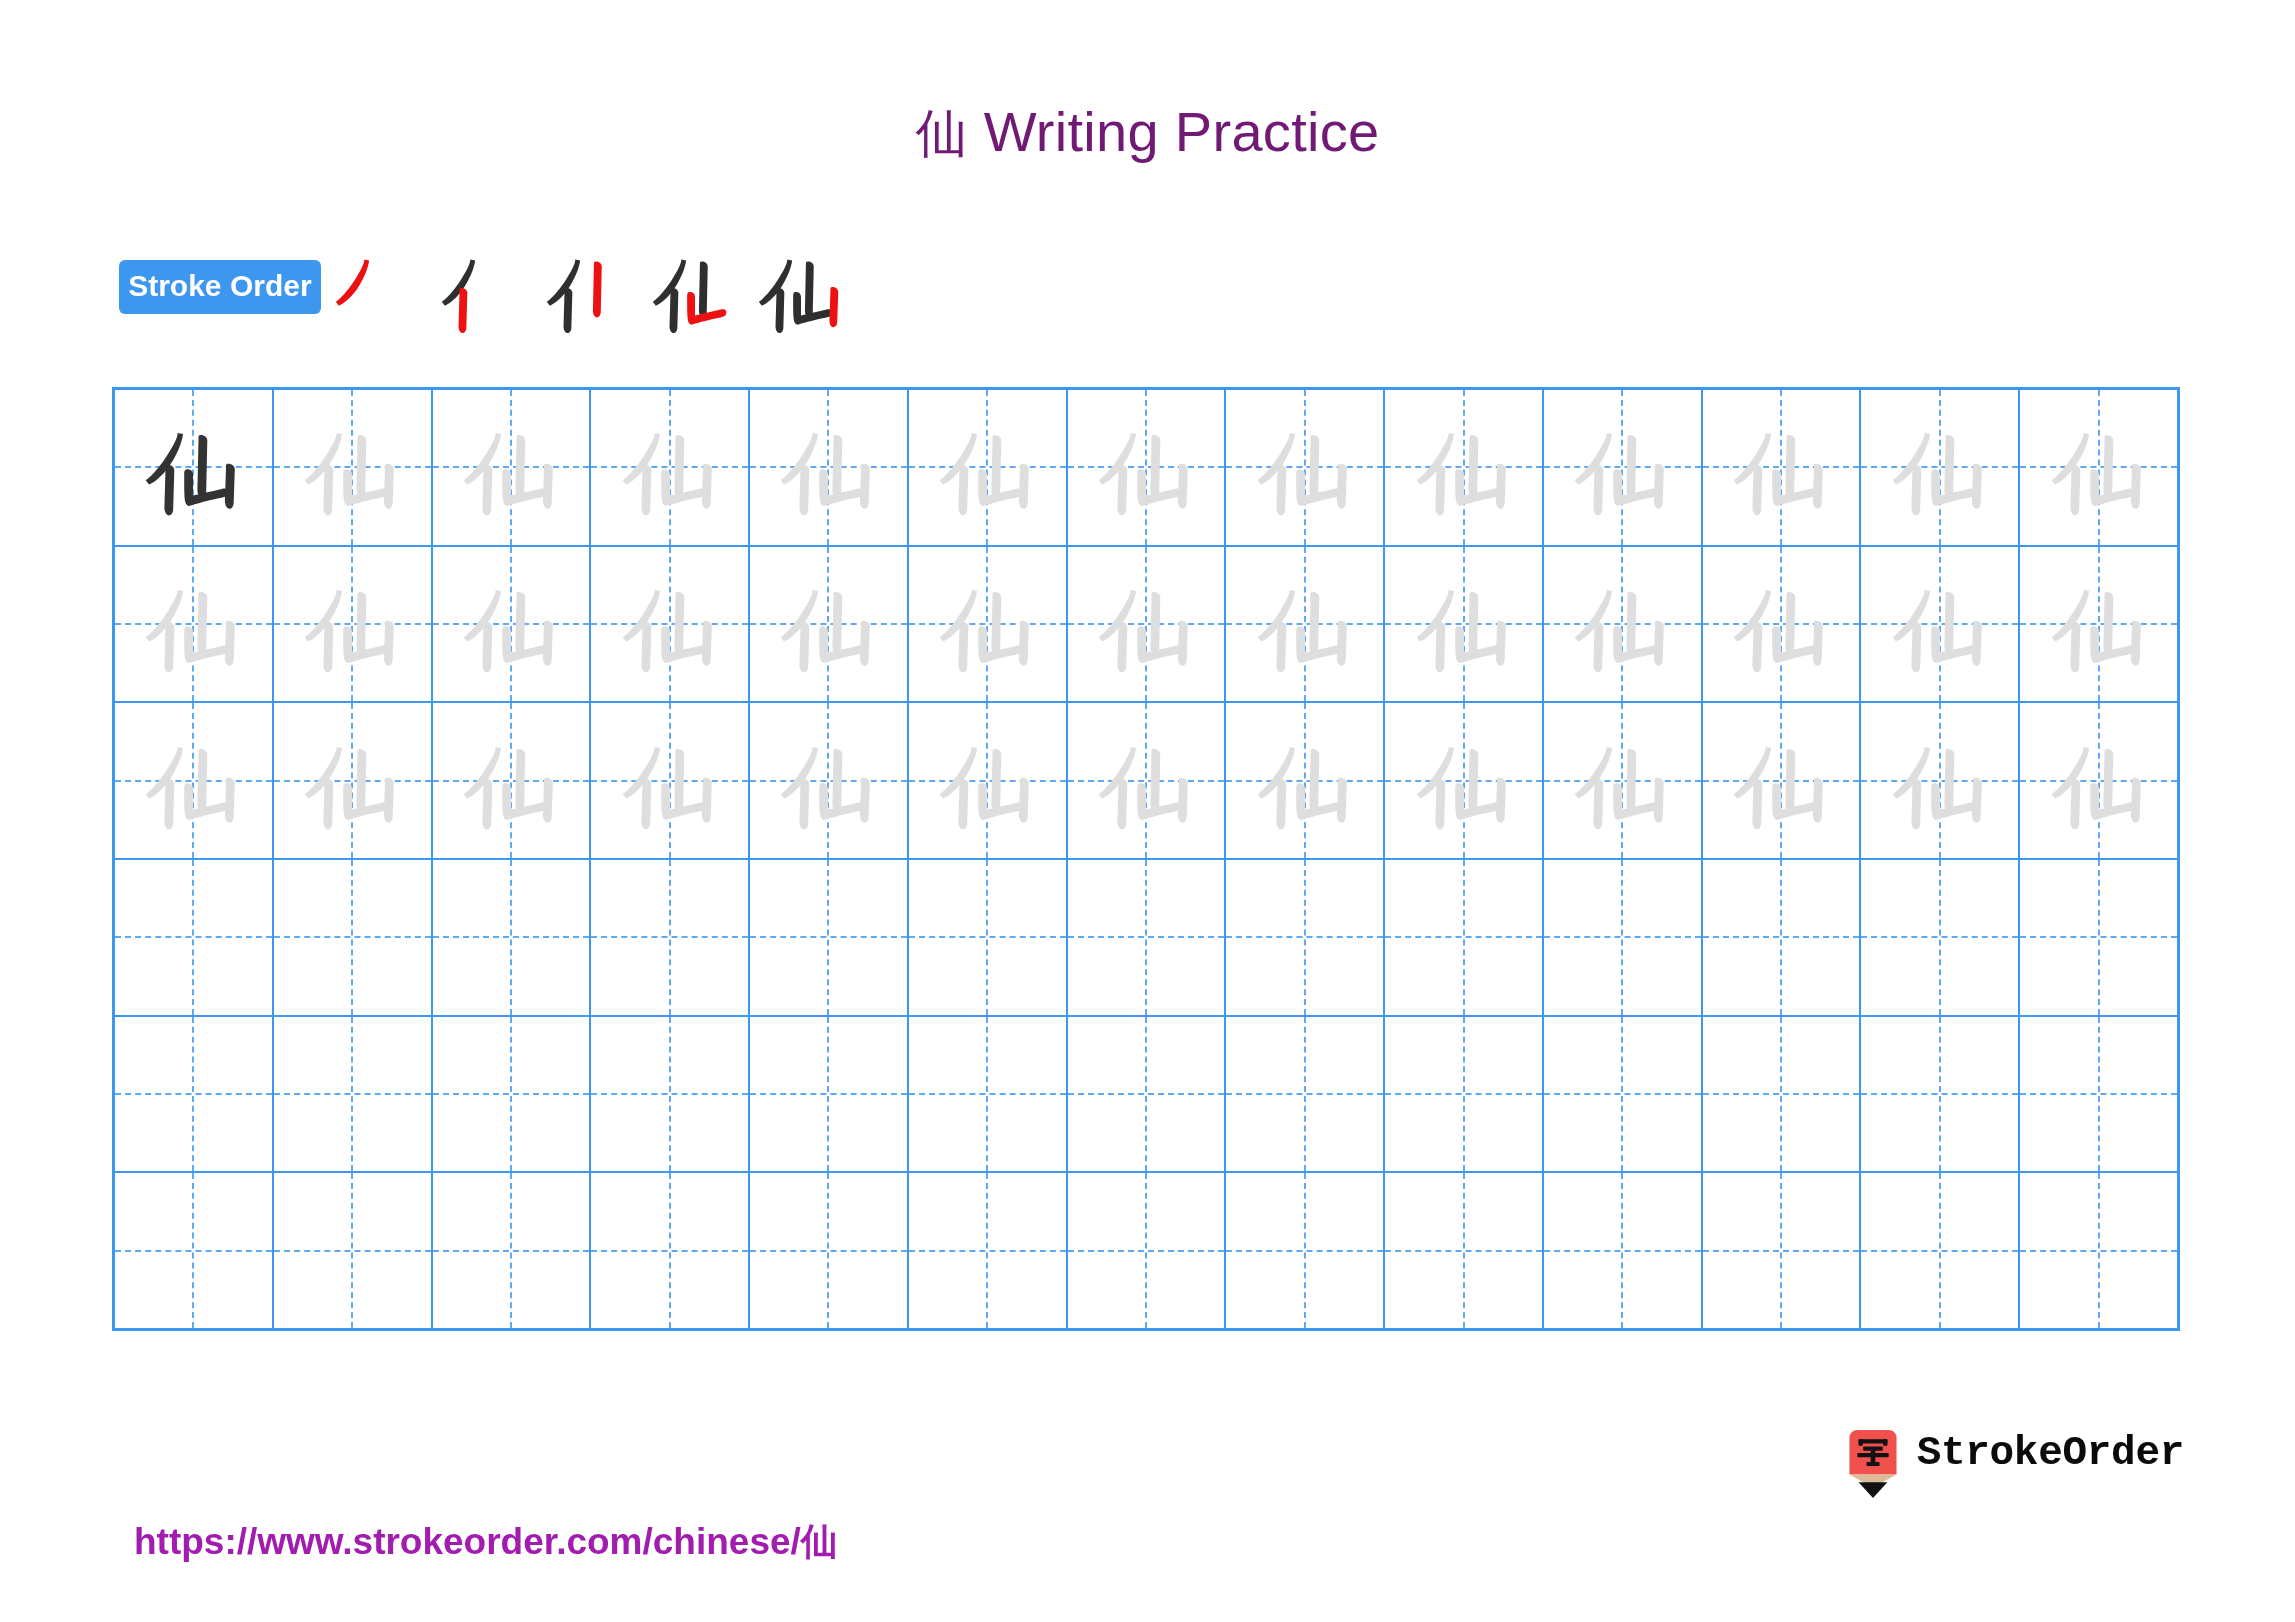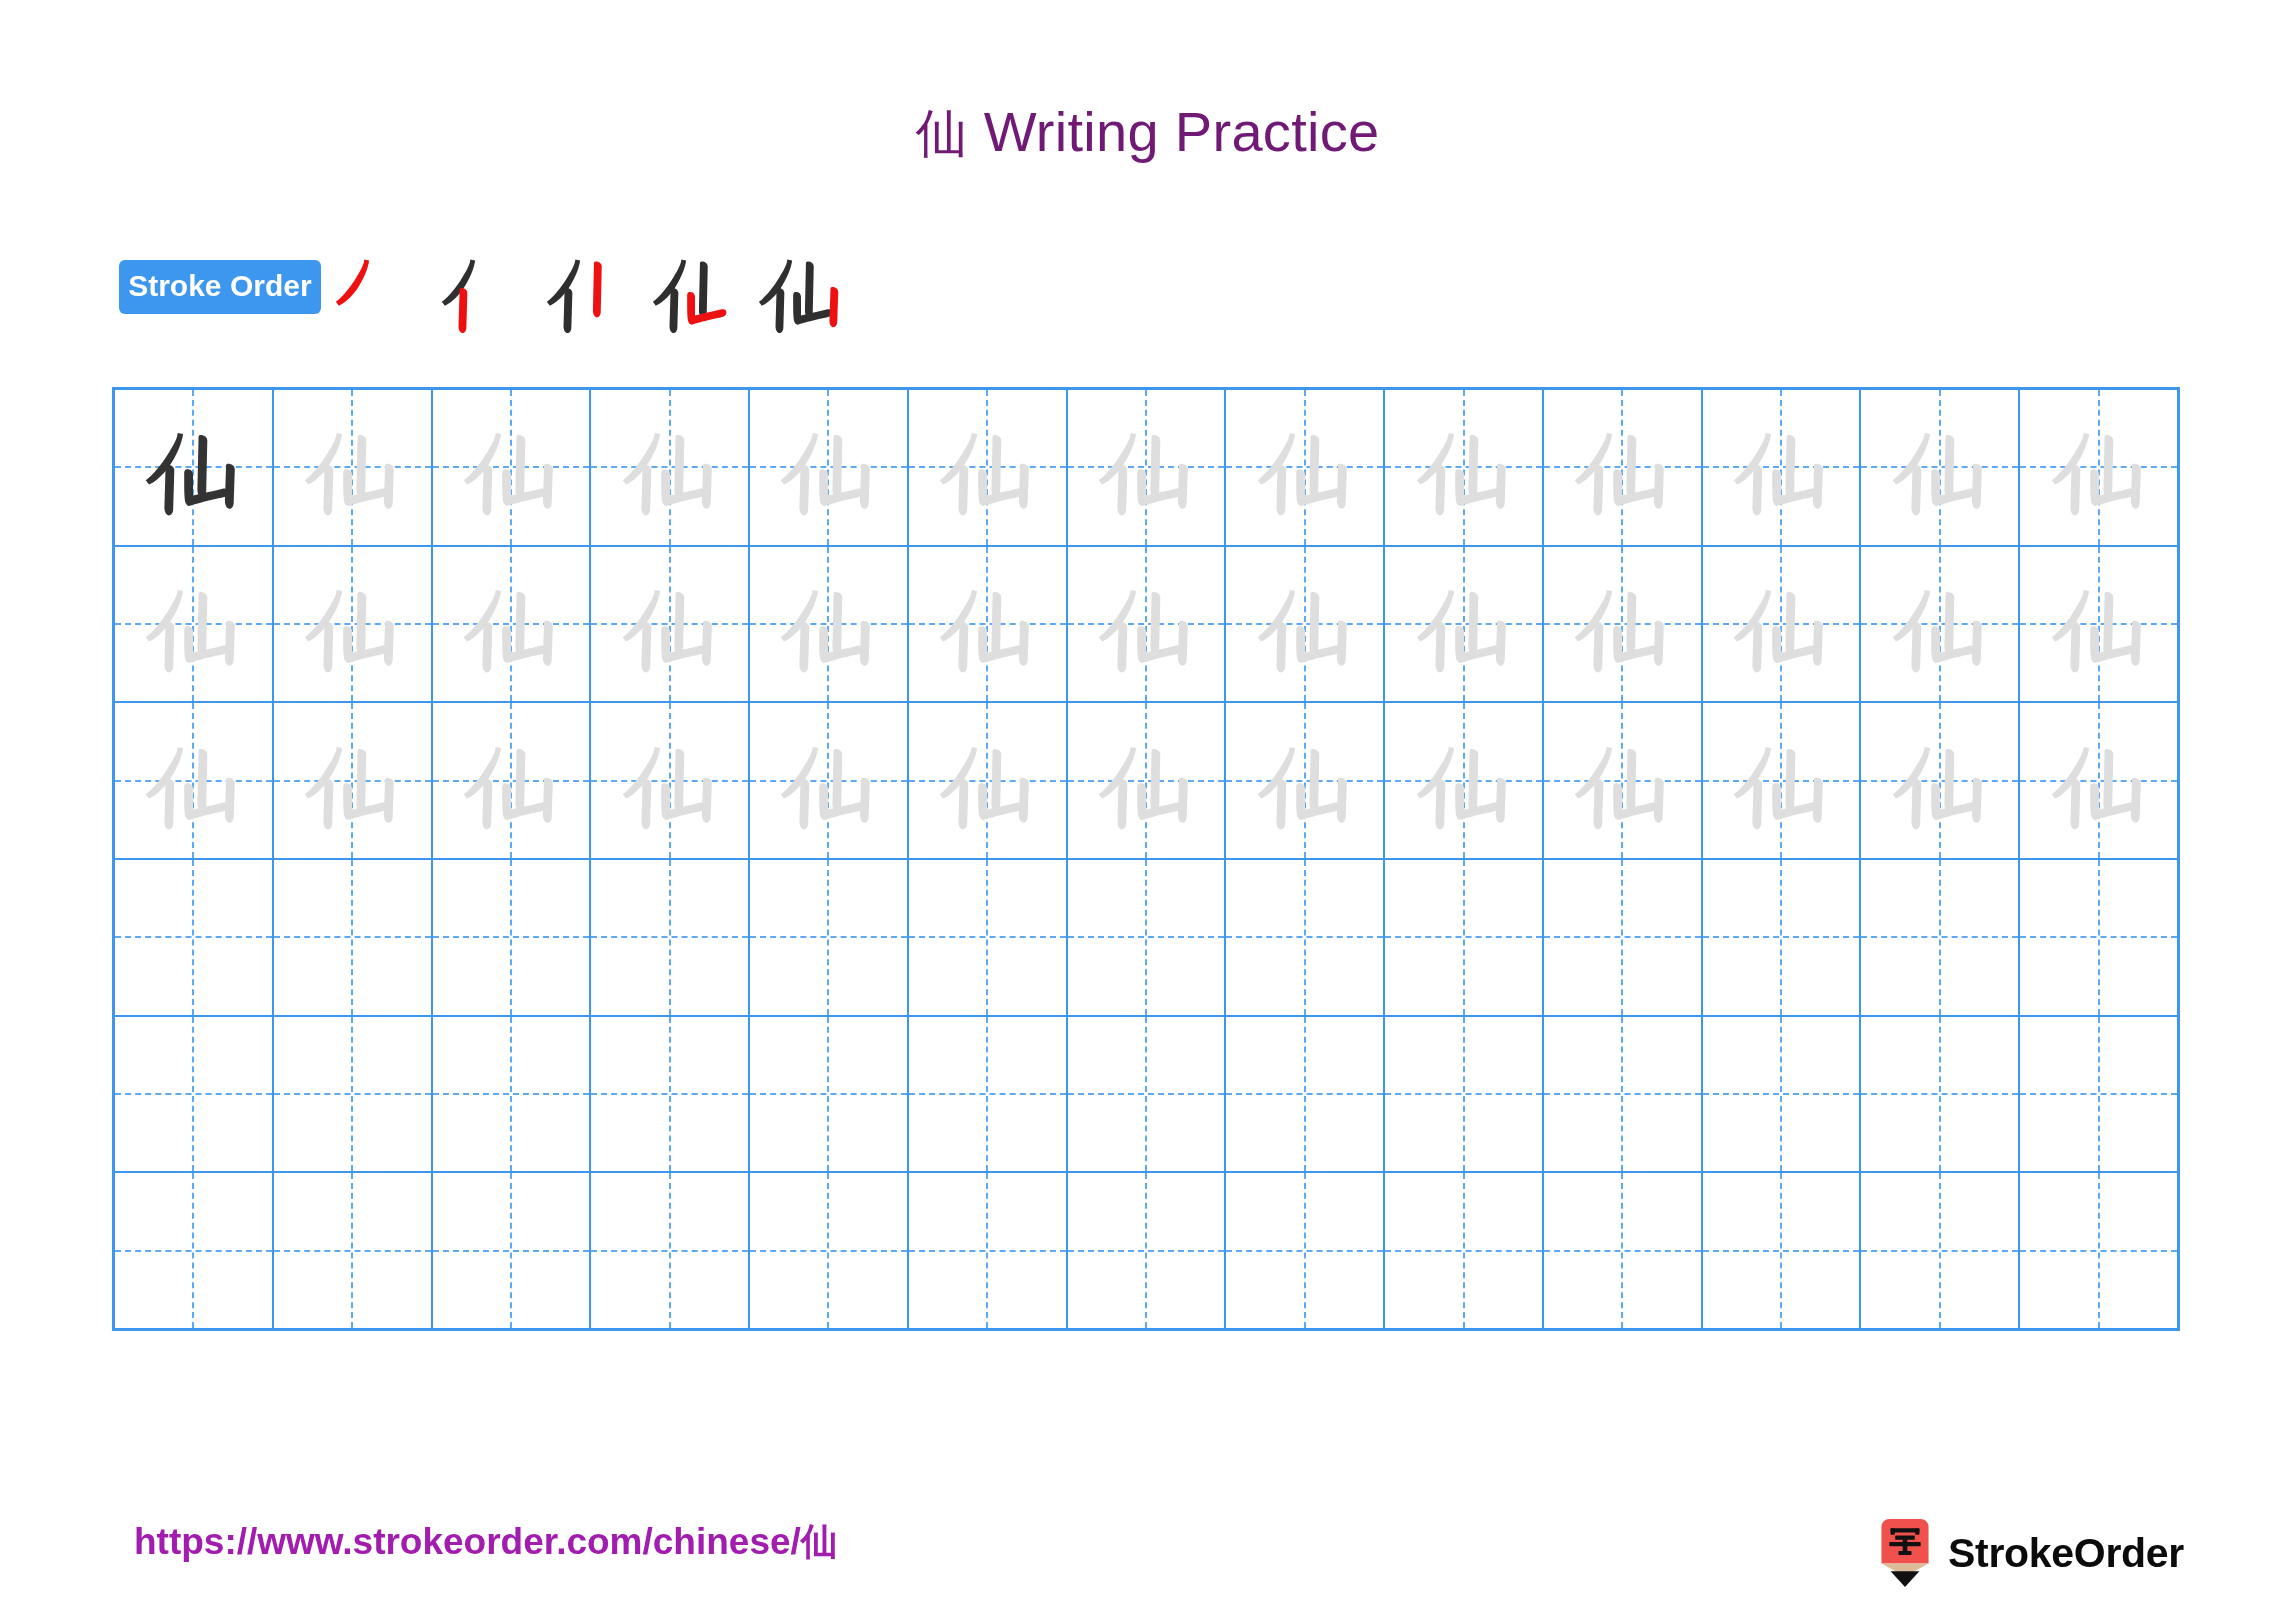--- a/index.html
+++ b/index.html
@@ -139,24 +139,25 @@
     top: 1517px;
     font-size: 37px;
     color: #a21caf;
     white-space: nowrap;
     font-weight: bold;
   }
 
   #brand-logo {
     position: absolute;
     right: 111px;
-    top: 1517px;
+    top: 1430px;
     display: flex;
-    align-items: center;
+    align-items: flex-start;
     height: 72px;
+    font-family: Liberation Mono, monospace;
   }
   #brand-mark {
     width: 58px;
     height: 68px;
     flex: 0 0 auto;
     margin-right: 14.4px;
   }
   #brand-mark svg { display: block; width: 58px; height: 68px; }
   #brand-name {
     font-size: 41px;

